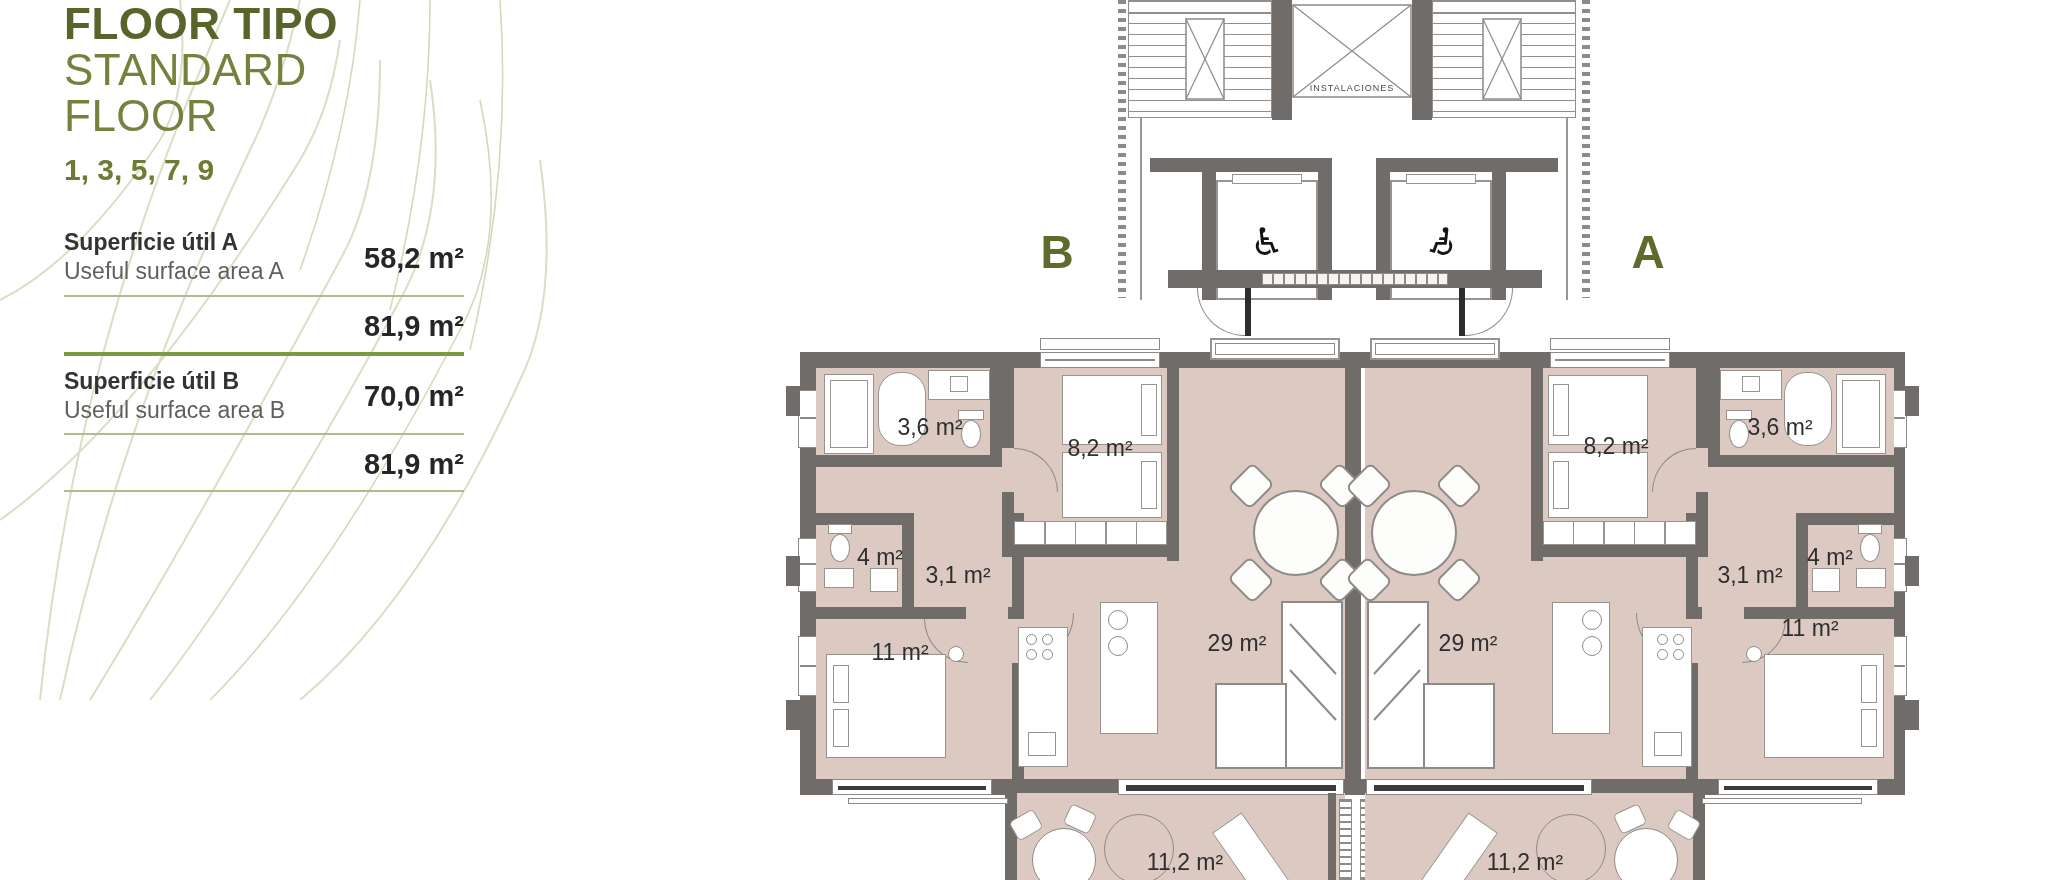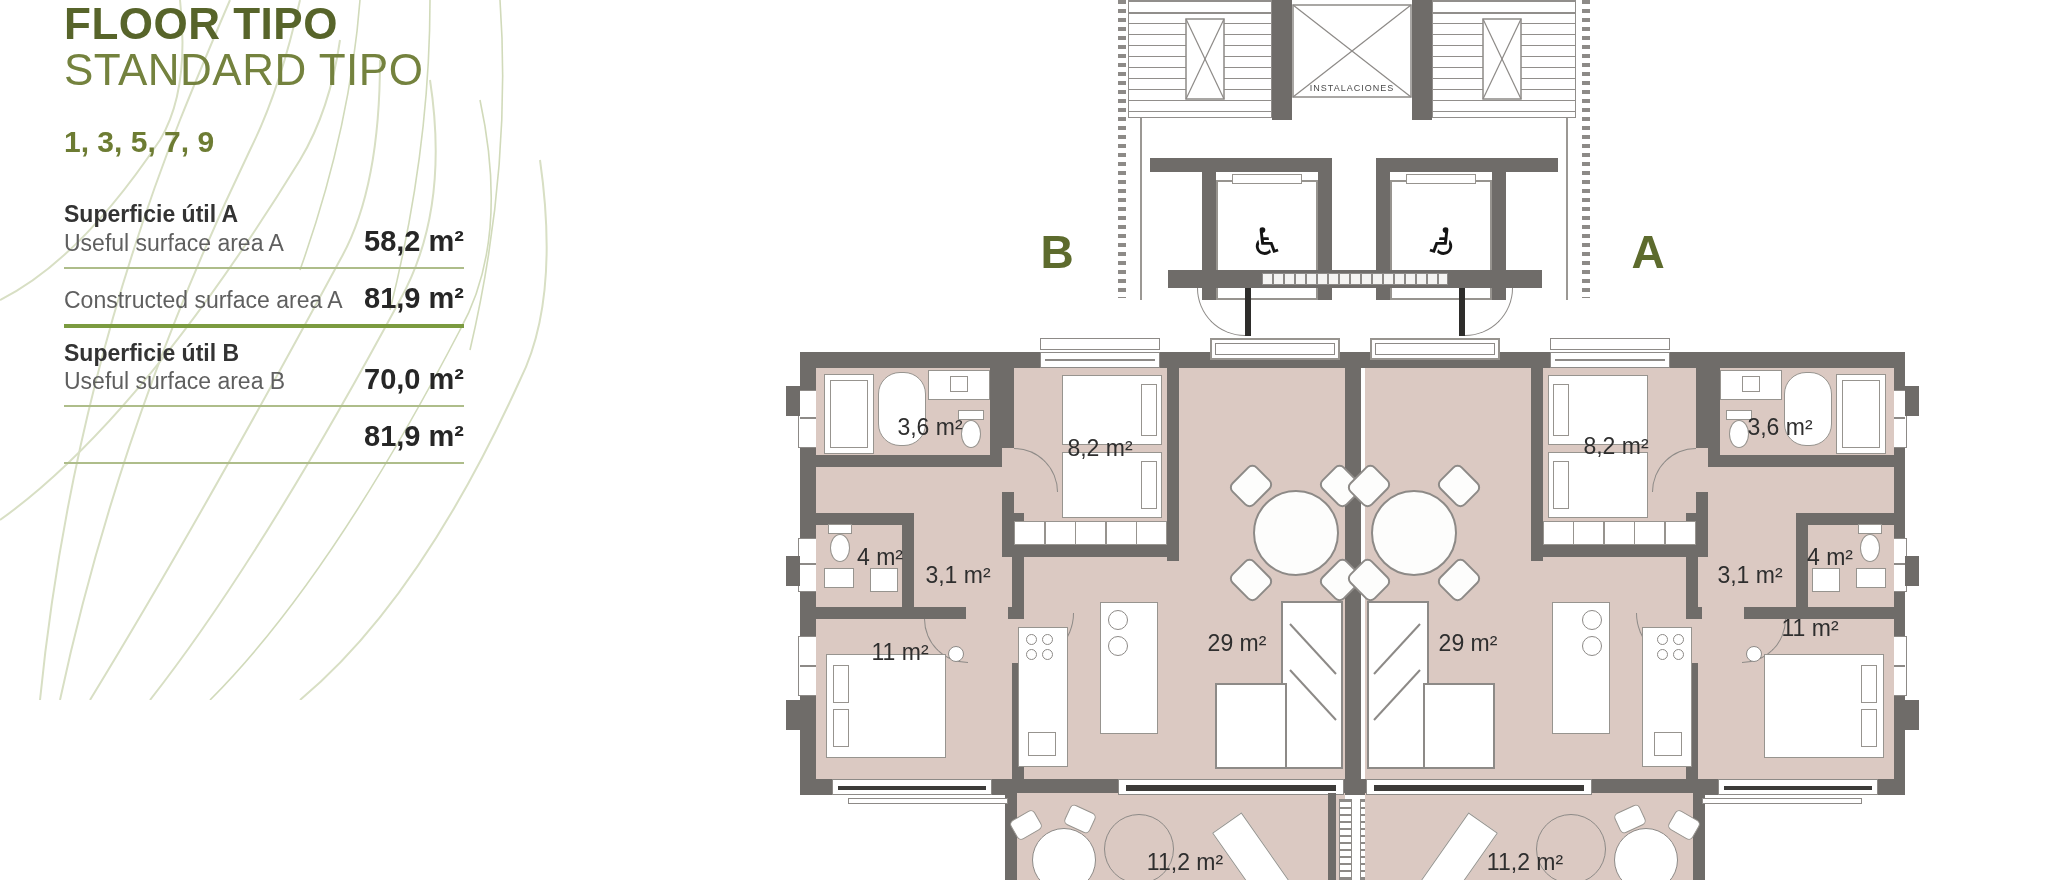--- a/index.html
+++ b/index.html
@@ -3,23 +3,23 @@
 <meta charset="utf-8">
 <style>
   html,body{margin:0;padding:0;width:2048px;height:880px;overflow:hidden;background:#ffffff;
     font-family:"Liberation Sans",sans-serif;}
   #page{position:relative;width:2048px;height:880px;}
 
   
   #panel{position:absolute;left:64px;top:2px;width:400px;z-index:5;}
   .title-es{font-size:44px;font-weight:bold;color:#57642a;line-height:1.02;letter-spacing:.5px;}
   .title-en{font-size:44px;font-weight:300;color:#74823e;line-height:1.05;letter-spacing:.5px;}
-  .floors{font-size:30px;font-weight:bold;color:#6d7c33;margin-top:32px;}
+  .floors{font-size:30px;font-weight:bold;color:#6d7c33;margin-top:14px;}
   #area-table{margin-top:30px;}
-  .row{display:flex;justify-content:space-between;align-items:flex-end;padding:11px 0 9px 0;}
+  .row{display:flex;justify-content:space-between;align-items:center;padding:11px 0 9px 0;}
   .lbl-es{font-size:23px;font-weight:bold;color:#333;line-height:1.25;}
   .lbl-en{font-size:23px;color:#5f5f5f;line-height:1.25;}
   .val{font-size:29px;font-weight:bold;color:#262626;white-space:nowrap;padding-top:2px;}
   .sep{height:2px;background:#aebd8a;}
   .sep.thick{height:4px;background:#7b9b40;}
 
   
   #leaves{position:absolute;left:0;top:0;z-index:1;}
 
   
@@ -72,35 +72,34 @@
     <g fill="none" stroke="#c9d4ae" stroke-width="1.6" opacity="0.85">
       <path d="M210,700 Q330,580 460,330 Q510,240 480,100"></path>
       <path d="M360,0 Q350,130 300,270"></path>
       <path d="M430,0 Q430,150 390,310"></path>
       <path d="M500,0 Q512,170 470,350"></path>
     </g>
   </svg>
 
   <div id="panel">
     <div class="title-es">FLOOR TIPO</div>
-    <div class="title-en">STANDARD TIPO</div>
+    <div class="title-en">STANDARD FLOOR</div>
     <div class="floors">1, 3, 5, 7, 9</div>
 
     <div id="area-table">
       <div class="row">
         <div>
           <div class="lbl-es">Superficie útil A</div>
           <div class="lbl-en">Useful surface area A</div>
         </div>
         <div class="val">58,2 m²</div>
       </div>
       <div class="sep"></div>
       <div class="row">
         <div>
-          <div class="lbl-en">Constructed surface area A</div>
         </div>
         <div class="val">81,9 m²</div>
       </div>
       <div class="sep thick"></div>
       <div class="row">
         <div>
           <div class="lbl-es">Superficie útil B</div>
           <div class="lbl-en">Useful surface area B</div>
         </div>
         <div class="val">70,0 m²</div>

